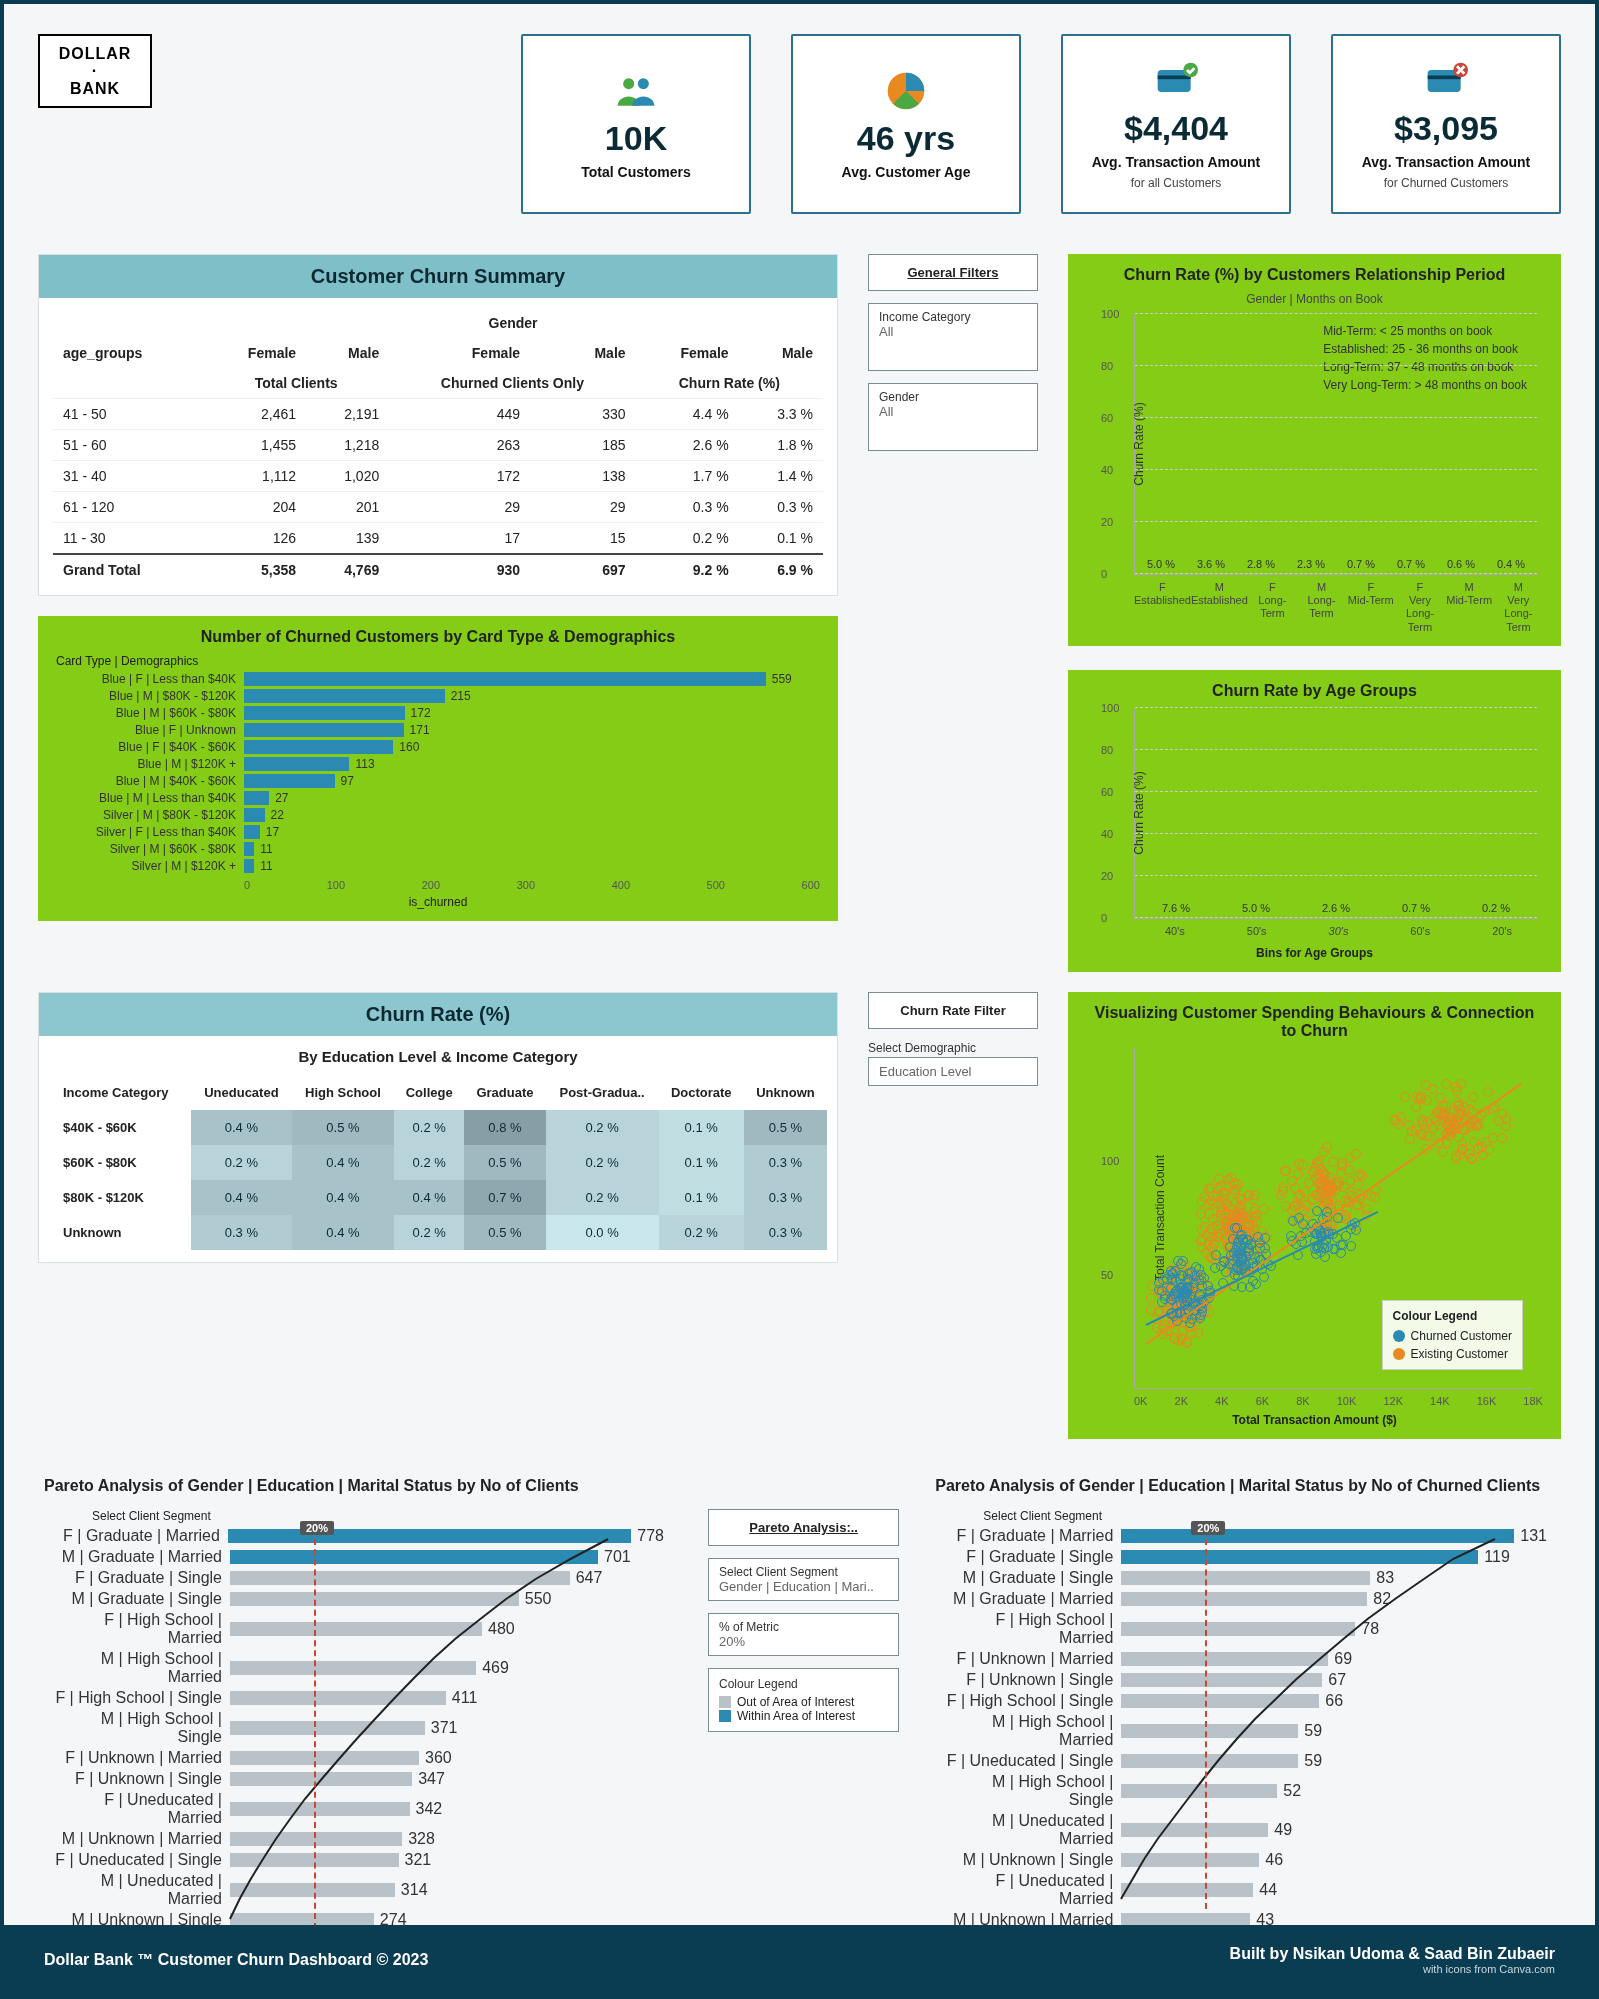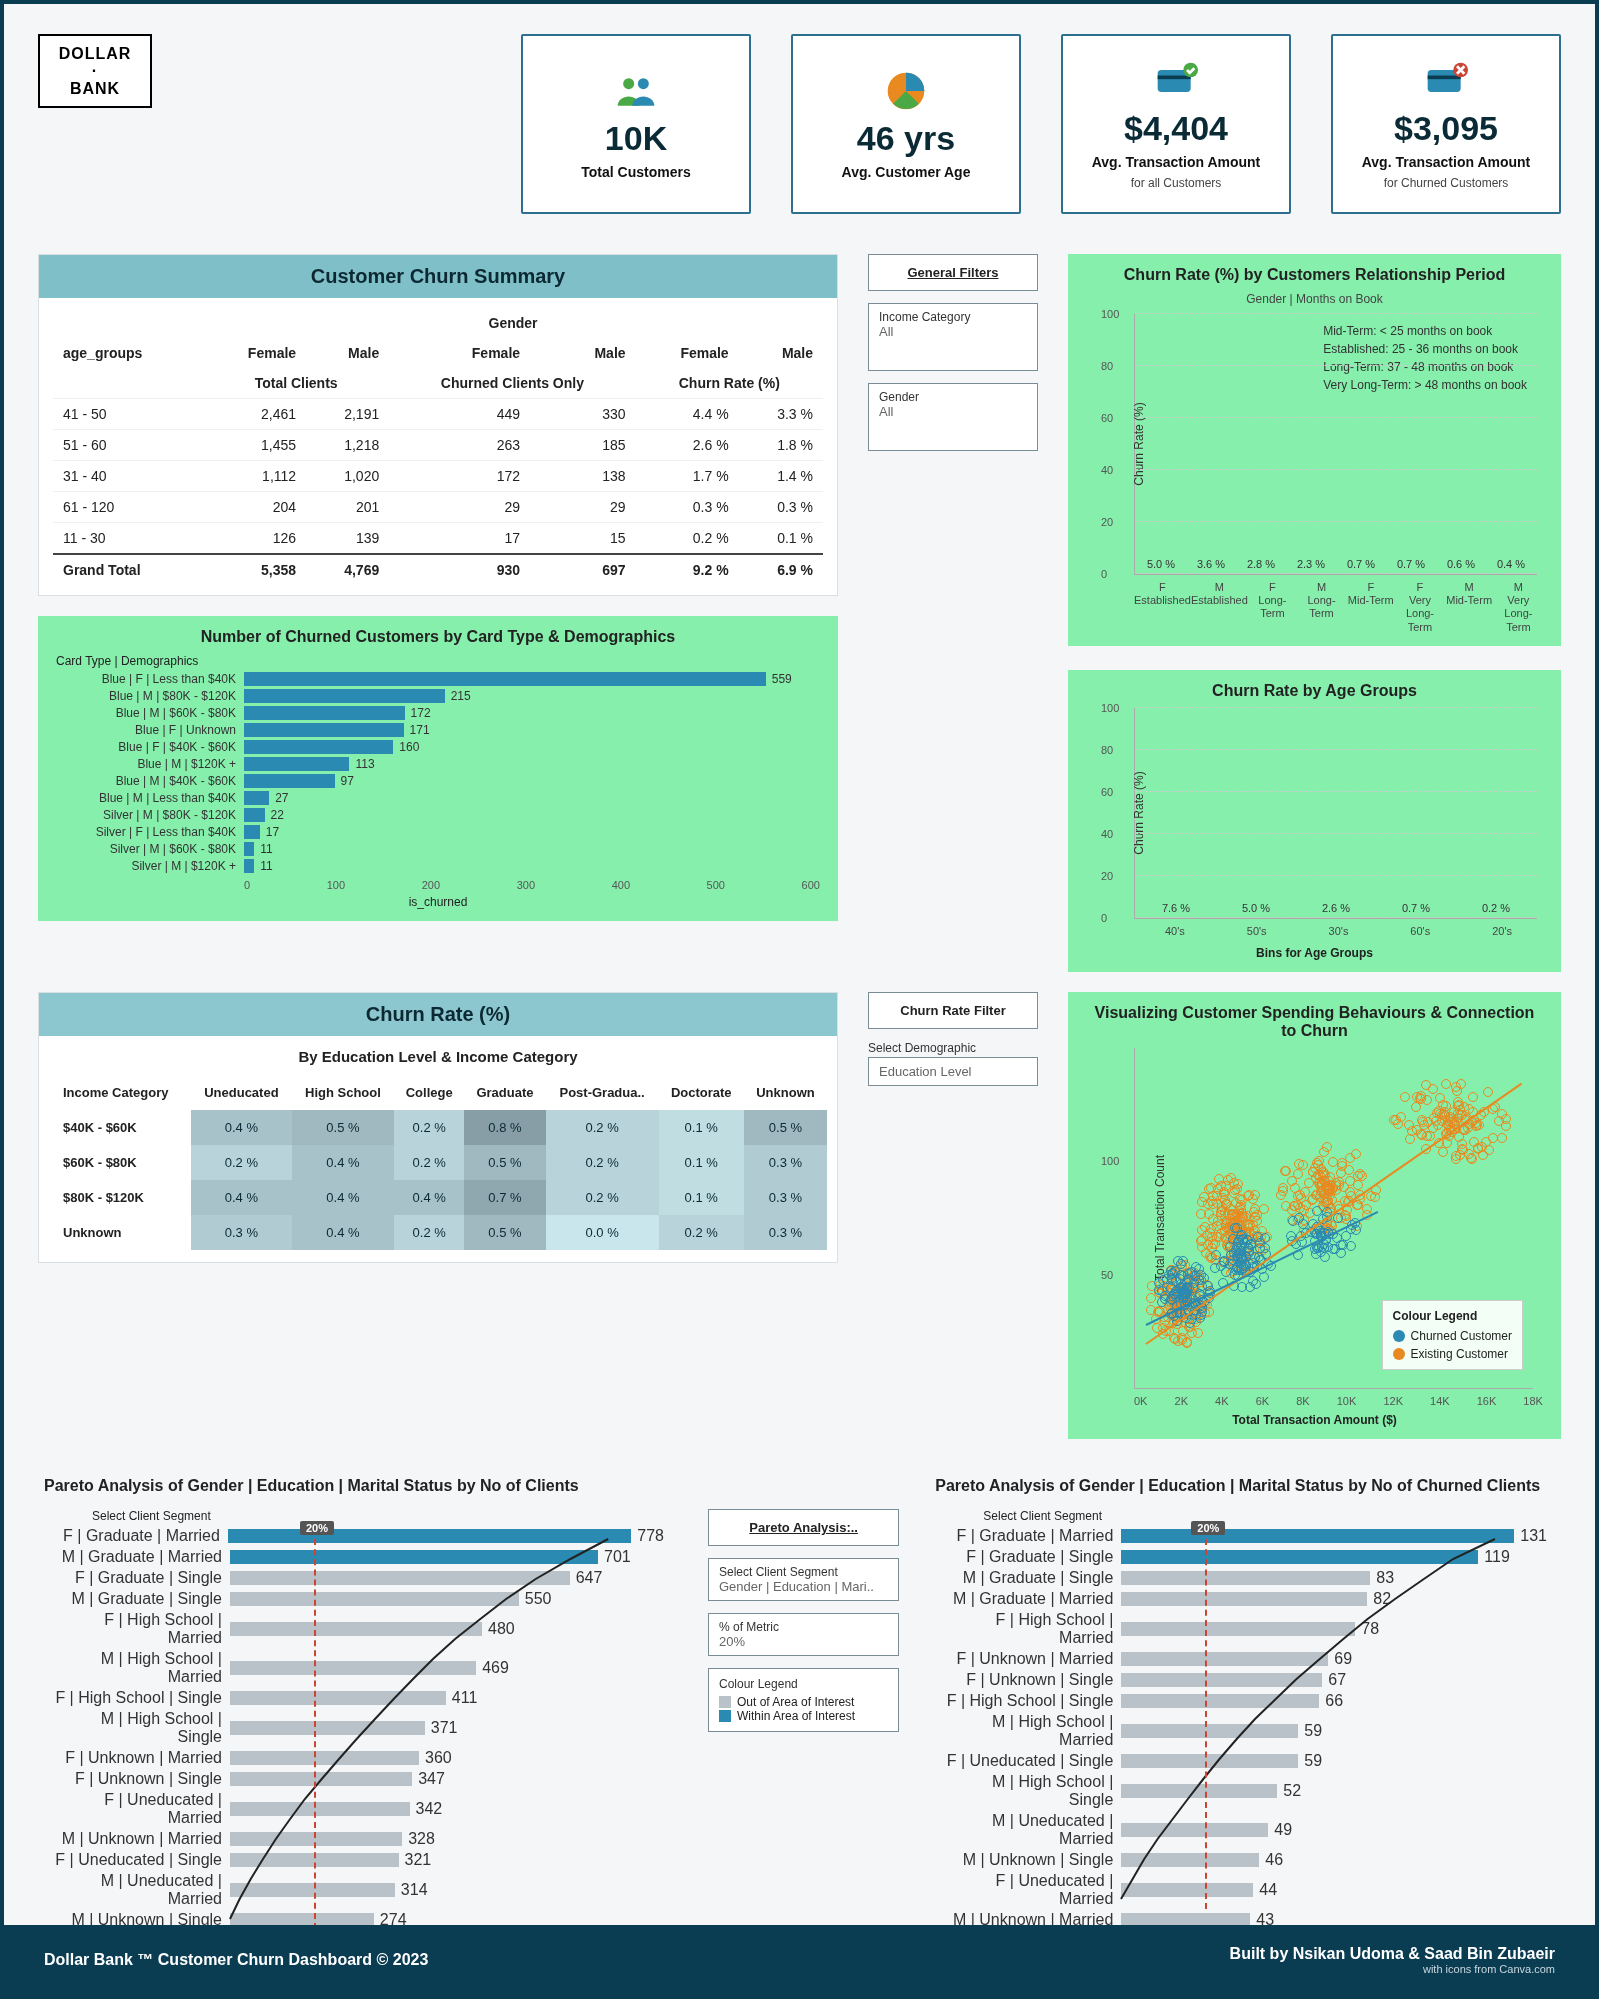--- a/index.html
+++ b/index.html
@@ -25,21 +25,21 @@
   table.sum th{font-weight:600;color:#222;}
   table.sum td.first,table.sum th.first{text-align:left;}
   table.sum tbody tr{border-top:1px solid #eef1f3;}
   table.sum tbody tr.total{font-weight:700;border-top:2px solid #444;}
   
   .filterbox{border:1px solid #7a8c95;background:#fff;padding:6px 10px;font-size:13px;margin-bottom:12px;}
   .filterbox .ft{font-weight:700;text-align:center;padding:4px 0;text-decoration:underline;}
   .filterbox .fl{font-size:12px;color:#333;}
   .filterbox .fv{font-size:13px;color:#666;}
   
-  .chart{background:#86efac;padding:12px 18px;font-size:12px;}
+  .chart{background:#84cc16;padding:12px 18px;font-size:12px;}
   .chart .ctitle{font-size:16px;font-weight:600;text-align:center;margin-bottom:8px;color:#222;}
   .chart .csub{font-size:12px;text-align:center;color:#444;margin-bottom:8px;}
   .plot{position:relative;height:260px;margin-left:48px;margin-right:6px;border-left:1px solid #aaa;border-bottom:1px solid #aaa;}
   .cols{position:absolute;inset:0;display:flex;align-items:flex-end;gap:14px;padding:0 8px;}
   .col-b{flex:1;display:flex;flex-direction:column;align-items:center;justify-content:flex-end;}
   .bar{width:70%;background:#2a8ab2;position:relative;}
   .bar .bv{position:absolute;top:-16px;left:50%;transform:translateX(-50%);font-size:11px;color:#333;white-space:nowrap;}
   .xl{font-size:11px;color:#444;margin-top:6px;text-align:center;line-height:1.2;}
   .ylab{position:absolute;left:-38px;top:50%;transform:translateY(-50%) rotate(-90deg);font-size:12px;color:#333;white-space:nowrap;}
   .legend-note{position:absolute;top:8px;right:10px;text-align:left;font-size:12px;color:#333;line-height:1.5;}
@@ -442,21 +442,21 @@
                 <div class="col-b">
                   <div class="bar" style="height: 0.2%;">
                     <span class="bv">0.2 %</span>
                   </div>
                 </div>
               </div>
             </div>
           <div style="display:flex;margin-left:48px" id="agex">
               <div class="xl" style="flex: 1 1 0%;">40's</div>
               <div class="xl" style="flex: 1 1 0%;">50's</div>
-              <div class="xl" style="flex: 1 1 0%;">30's</div>
+              <div class="xl" style="flex: 1 1 0%; font-style: italic;">30's</div>
               <div class="xl" style="flex: 1 1 0%;">60's</div>
               <div class="xl" style="flex: 1 1 0%;">20's</div>
             </div>
           <div style="text-align:center;font-size:12px;font-weight:600;margin-top:8px">Bins for Age Groups</div>
         </div>
       </div>
     </div>
 
     <div class="row">
       <div class="col" style="width:800px">

